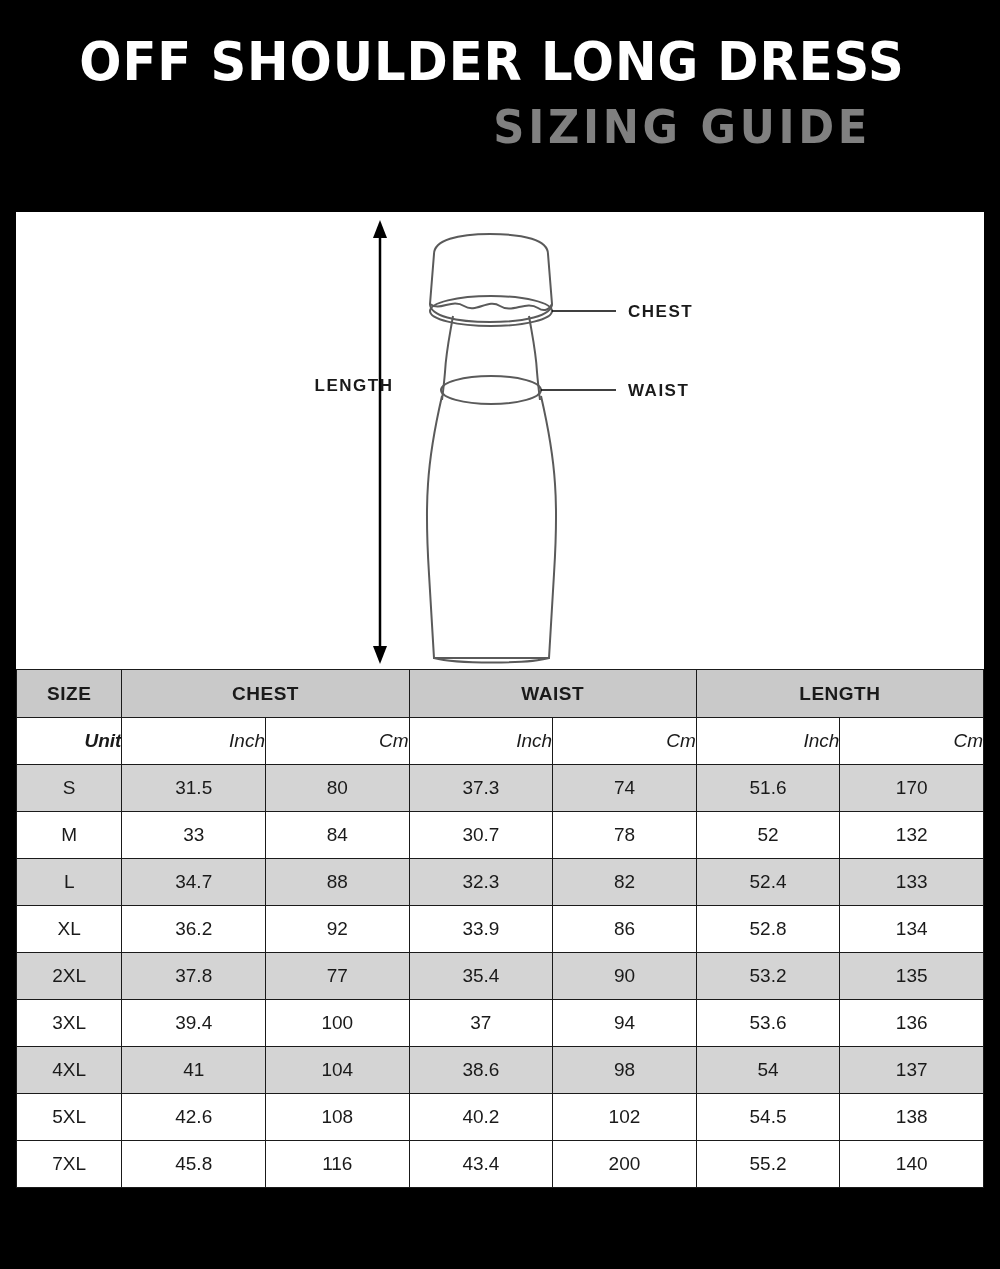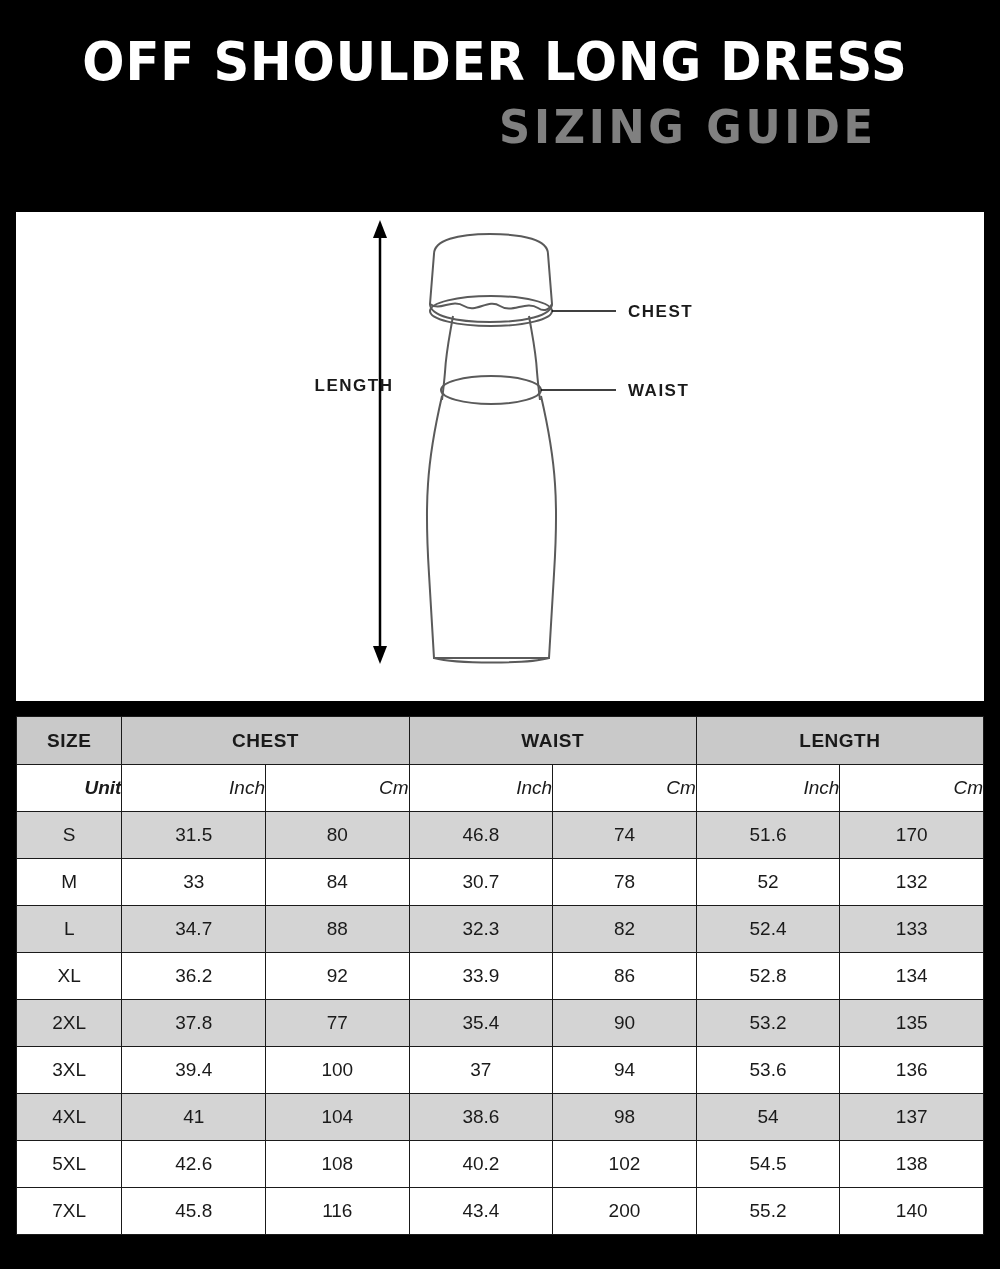--- a/index.html
+++ b/index.html
@@ -15,21 +15,21 @@
   }
   .page {
     width: 1000px;
     height: 1269px;
     background: #000000;
     position: relative;
     box-sizing: border-box;
   }
   
   .header {
-    padding: 34px 10px 18px 0;
+    padding: 34px 16px 18px 0;
     text-align: center;
   }
   .title {
     color: #ffffff;
     font-size: 54px;
     font-weight: bold;
     letter-spacing: 1px;
     line-height: 1.05;
     text-align: center;
     font-family: "DejaVu Sans", sans-serif;
@@ -56,21 +56,21 @@
     height: 489px;
     background: #ffffff;
   }
   .illus-panel svg {
     display: block;
   }
   
   .table-wrap {
     position: absolute;
     left: 16px;
-    top: 716px;
+    top: 669px;
     width: 894px;
   }
   table.size-table {
     border-collapse: collapse;
     width: 968px;
     table-layout: fixed;
     background: #ffffff;
   }
   table.size-table td, table.size-table th {
     border: 1px solid #1a1a1a;
@@ -183,21 +183,21 @@
           <td>Inch</td>
           <td>Cm</td>
           <td>Inch</td>
           <td>Cm</td>
         </tr>
 
         <tr class="alt">
           <td class="size-cell">S</td>
           <td>31.5</td>
           <td>80</td>
-          <td>46.8</td>
+          <td>37.3</td>
           <td>74</td>
           <td>51.6</td>
           <td>170</td>
         </tr>
         <tr class="plain">
           <td class="size-cell">M</td>
           <td>33</td>
           <td>84</td>
           <td>30.7</td>
           <td>78</td>

